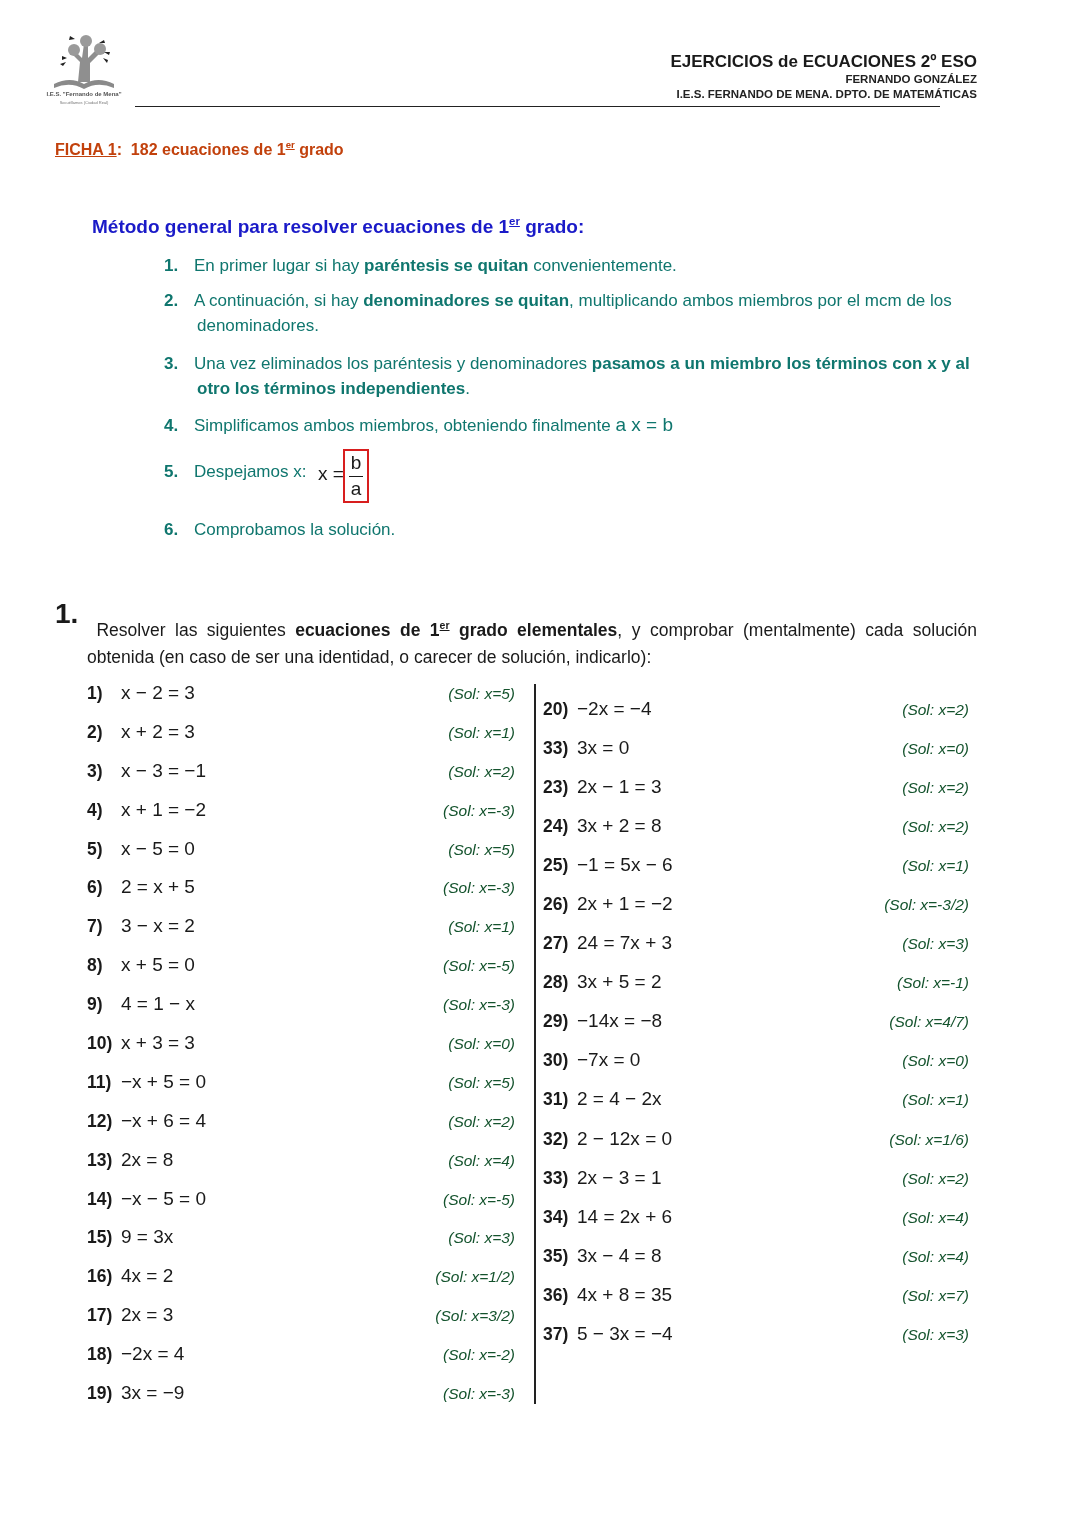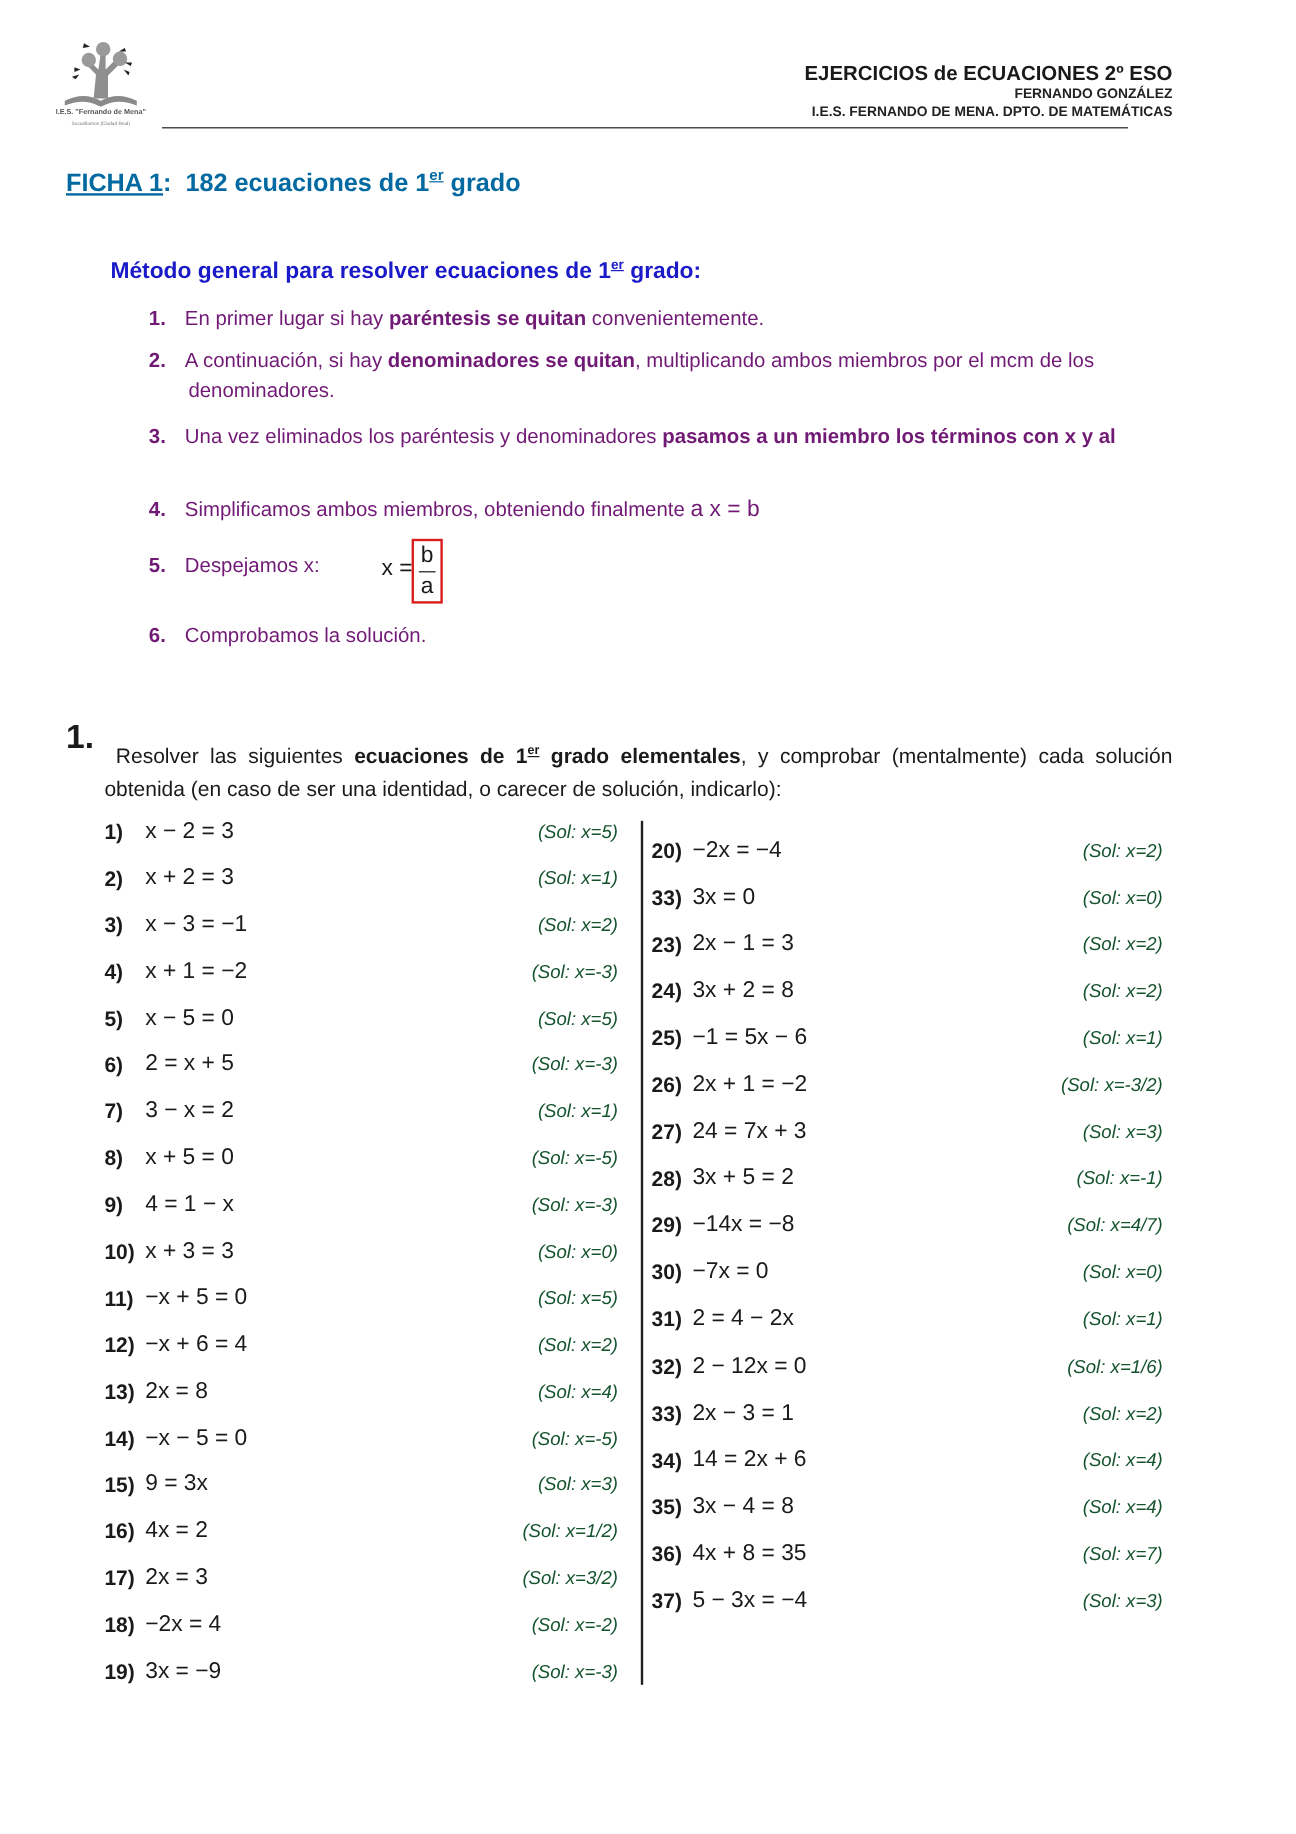--- a/index.html
+++ b/index.html
@@ -14,27 +14,27 @@
   #logo .school { position: absolute; left: 0; top: 61px; width: 88px; text-align: center;
     font-size: 6px; font-weight: bold; color: #555; white-space: nowrap; }
   #logo .town { position: absolute; left: 0; top: 70px; width: 88px; text-align: center;
     font-size: 4px; color: #777; white-space: nowrap; }
   .hdr-title { right: 103px; top: 52px; font-size: 17px; font-weight: bold; color: #1a1a1a; white-space: nowrap; }
   .hdr-author { right: 103px; top: 73px; font-size: 11.5px; font-weight: bold; color: #222; white-space: nowrap; }
   .hdr-dept { right: 103px; top: 88px; font-size: 11.5px; font-weight: bold; color: #222; white-space: nowrap; }
   .hdr-rule { left: 135px; top: 106px; width: 805px; height: 1px; background: #222; }
 
   
-  .ficha { left: 55px; top: 141px; font-size: 21px; font-weight: bold; color: #0369a1; white-space: nowrap; }
+  .ficha { left: 55px; top: 141px; font-size: 16px; font-weight: bold; color: #c2410c; white-space: nowrap; }
   .ficha .fl { text-decoration: underline; }
   .metodo { left: 92px; top: 216px; font-size: 19px; font-weight: bold; color: #1a1ac8; white-space: nowrap; }
   sup.er { font-size: 0.6em; text-decoration: underline; vertical-align: 0.7em; line-height: 0; }
 
   
-  .step { font-size: 17px; line-height: 25px; color: #701a75; }
+  .step { font-size: 17px; line-height: 25px; color: #0f766e; margin-left: 40px; }
   .step .n { font-weight: bold; display: inline-block; width: 30px; }
   .step b { font-weight: bold; }
   .step .cont { padding-left: 33px; }
   .s1 { left: 124px; top: 253px; }
   .s2 { left: 124px; top: 288px; width: 866px; text-align: justify; }
   .s3 { left: 124px; top: 351px; width: 866px; text-align: justify; }
   .s4 { left: 124px; top: 412px; }
   .s5 { left: 124px; top: 459px; }
   .s6 { left: 124px; top: 517px; }
   .math { font-size: 19px; }
@@ -97,20 +97,21 @@
   <span class="n">1.</span><span style="white-space:pre">En primer lugar si hay </span><b>paréntesis se quitan</b><span> convenientemente.</span>
 </div>
 
 <div class="abs step s2">
   <span class="n">2.</span><span style="white-space:pre-wrap">A continuación, si hay </span><b>denominadores se quitan</b><span>, multiplicando ambos miembros por el mcm de los</span>
   <div class="cont">denominadores.</div>
 </div>
 
 <div class="abs step s3">
   <span class="n">3.</span><span style="white-space:pre-wrap">Una vez eliminados los paréntesis y denominadores </span><b>pasamos a un miembro los términos con x y al</b>
+  <div class="cont"><b>otro los términos independientes</b><span>.</span></div>
 </div>
 
 <div class="abs step s4">
   <span class="n">4.</span><span style="white-space:pre">Simplificamos ambos miembros, obteniendo finalmente </span><span class="math">a x = b</span>
 </div>
 
 <div class="abs step s5">
   <span class="n">5.</span><span>Despejamos x:</span>
 </div>
 <div class="abs frac-wrap">

